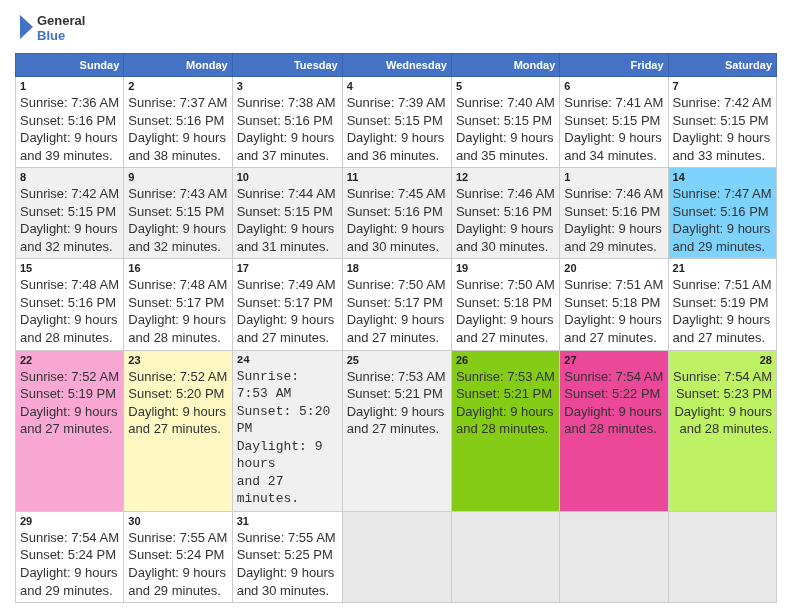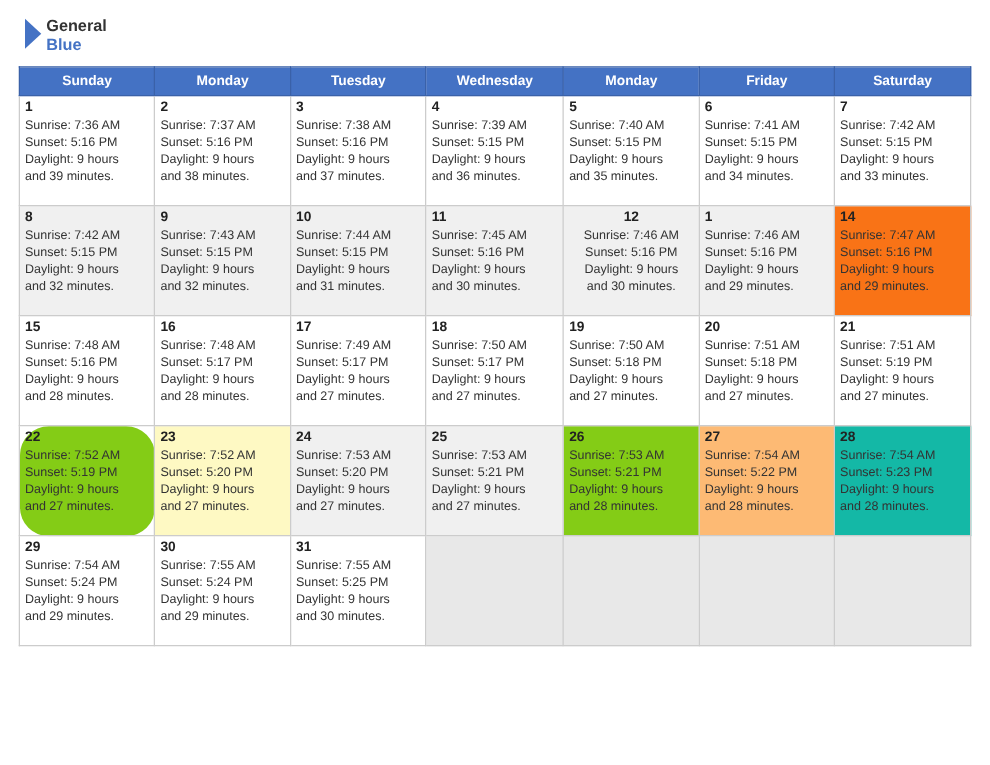--- a/index.html
+++ b/index.html
@@ -41,21 +41,21 @@
       width: 100%;
       border-collapse: collapse;
       font-size: 9px;
     }
     .calendar thead th {
       background: #4472c4;
       color: #fff;
       font-weight: bold;
       font-size: 11px;
       padding: 5px 4px;
-      text-align: center;
+      text-align: right;
       border: 1px solid #3a61a8;
     }
     .calendar tbody td {
       border: 1px solid #ccc;
       vertical-align: top;
       padding: 3px 4px;
       width: 113px;
       height: 88px;
       background: #fff;
     }
@@ -63,21 +63,21 @@
       background: #f0f0f0;
     }
     .day-num {
       font-size: 11px;
       font-weight: bold;
       color: #222;
       display: block;
       margin-bottom: 2px;
     }
     .day-detail {
-      font-size: 10px;
+      font-size: 13px;
       color: #333;
       line-height: 1.35;
     }
     .empty-cell {
       background: #e8e8e8 !important;
     }
   </style>
 </head>
 <body>
 
@@ -149,29 +149,29 @@
             <div class="day-detail">Sunrise: 7:43 AM<br>Sunset: 5:15 PM<br>Daylight: 9 hours<br>and 32 minutes.</div>
           </td>
           <td style="background: rgb(240, 240, 240);">
             <span class="day-num">10</span>
             <div class="day-detail">Sunrise: 7:44 AM<br>Sunset: 5:15 PM<br>Daylight: 9 hours<br>and 31 minutes.</div>
           </td>
           <td style="background: rgb(240, 240, 240);">
             <span class="day-num">11</span>
             <div class="day-detail">Sunrise: 7:45 AM<br>Sunset: 5:16 PM<br>Daylight: 9 hours<br>and 30 minutes.</div>
           </td>
-          <td style="background: rgb(240, 240, 240); text-align: center;">
+          <td style="background: rgb(240, 240, 240);">
             <span class="day-num">12</span>
             <div class="day-detail">Sunrise: 7:46 AM<br>Sunset: 5:16 PM<br>Daylight: 9 hours<br>and 30 minutes.</div>
           </td>
           <td style="background: rgb(240, 240, 240);">
             <span class="day-num">1</span>
             <div class="day-detail">Sunrise: 7:46 AM<br>Sunset: 5:16 PM<br>Daylight: 9 hours<br>and 29 minutes.</div>
           </td>
-          <td style="background: #f97316;">
+          <td style="background: #7dd3fc;">
             <span class="day-num">14</span>
             <div class="day-detail">Sunrise: 7:47 AM<br>Sunset: 5:16 PM<br>Daylight: 9 hours<br>and 29 minutes.</div>
           </td>
         </tr>
         <tr>
           <td>
             <span class="day-num">15</span>
             <div class="day-detail">Sunrise: 7:48 AM<br>Sunset: 5:16 PM<br>Daylight: 9 hours<br>and 28 minutes.</div>
           </td>
           <td>
@@ -193,45 +193,45 @@
           <td>
             <span class="day-num">20</span>
             <div class="day-detail">Sunrise: 7:51 AM<br>Sunset: 5:18 PM<br>Daylight: 9 hours<br>and 27 minutes.</div>
           </td>
           <td>
             <span class="day-num">21</span>
             <div class="day-detail">Sunrise: 7:51 AM<br>Sunset: 5:19 PM<br>Daylight: 9 hours<br>and 27 minutes.</div>
           </td>
         </tr>
         <tr style="background: rgb(240, 240, 240);">
-          <td style="background: #84cc16; border-radius: 23px;">
+          <td style="background: #f9a8d4;">
             <span class="day-num">22</span>
             <div class="day-detail">Sunrise: 7:52 AM<br>Sunset: 5:19 PM<br>Daylight: 9 hours<br>and 27 minutes.</div>
           </td>
           <td style="background: #fef9c3;">
             <span class="day-num">23</span>
             <div class="day-detail">Sunrise: 7:52 AM<br>Sunset: 5:20 PM<br>Daylight: 9 hours<br>and 27 minutes.</div>
           </td>
-          <td style="background: rgb(240, 240, 240);">
+          <td style="background: rgb(240, 240, 240); font-family: Liberation Mono, monospace;">
             <span class="day-num">24</span>
             <div class="day-detail">Sunrise: 7:53 AM<br>Sunset: 5:20 PM<br>Daylight: 9 hours<br>and 27 minutes.</div>
           </td>
           <td style="background: rgb(240, 240, 240);">
             <span class="day-num">25</span>
             <div class="day-detail">Sunrise: 7:53 AM<br>Sunset: 5:21 PM<br>Daylight: 9 hours<br>and 27 minutes.</div>
           </td>
           <td style="background: #84cc16;">
             <span class="day-num">26</span>
             <div class="day-detail">Sunrise: 7:53 AM<br>Sunset: 5:21 PM<br>Daylight: 9 hours<br>and 28 minutes.</div>
           </td>
-          <td style="background: #fdba74;">
+          <td style="background: #ec4899;">
             <span class="day-num">27</span>
             <div class="day-detail">Sunrise: 7:54 AM<br>Sunset: 5:22 PM<br>Daylight: 9 hours<br>and 28 minutes.</div>
           </td>
-          <td style="background: #14b8a6;">
+          <td style="background: #bef264; text-align: right;">
             <span class="day-num">28</span>
             <div class="day-detail">Sunrise: 7:54 AM<br>Sunset: 5:23 PM<br>Daylight: 9 hours<br>and 28 minutes.</div>
           </td>
         </tr>
         <tr>
           <td>
             <span class="day-num">29</span>
             <div class="day-detail">Sunrise: 7:54 AM<br>Sunset: 5:24 PM<br>Daylight: 9 hours<br>and 29 minutes.</div>
           </td>
           <td>

